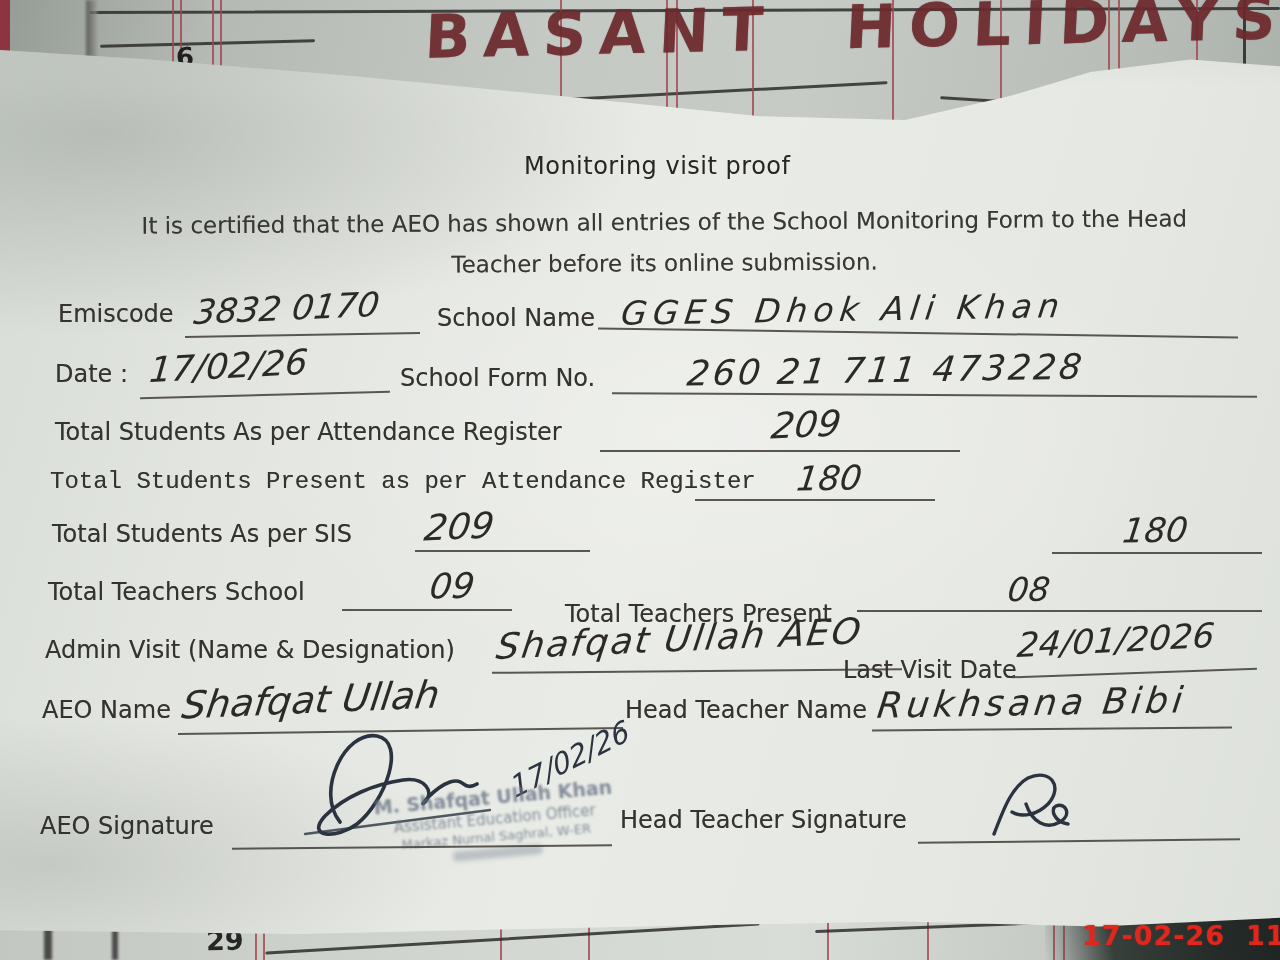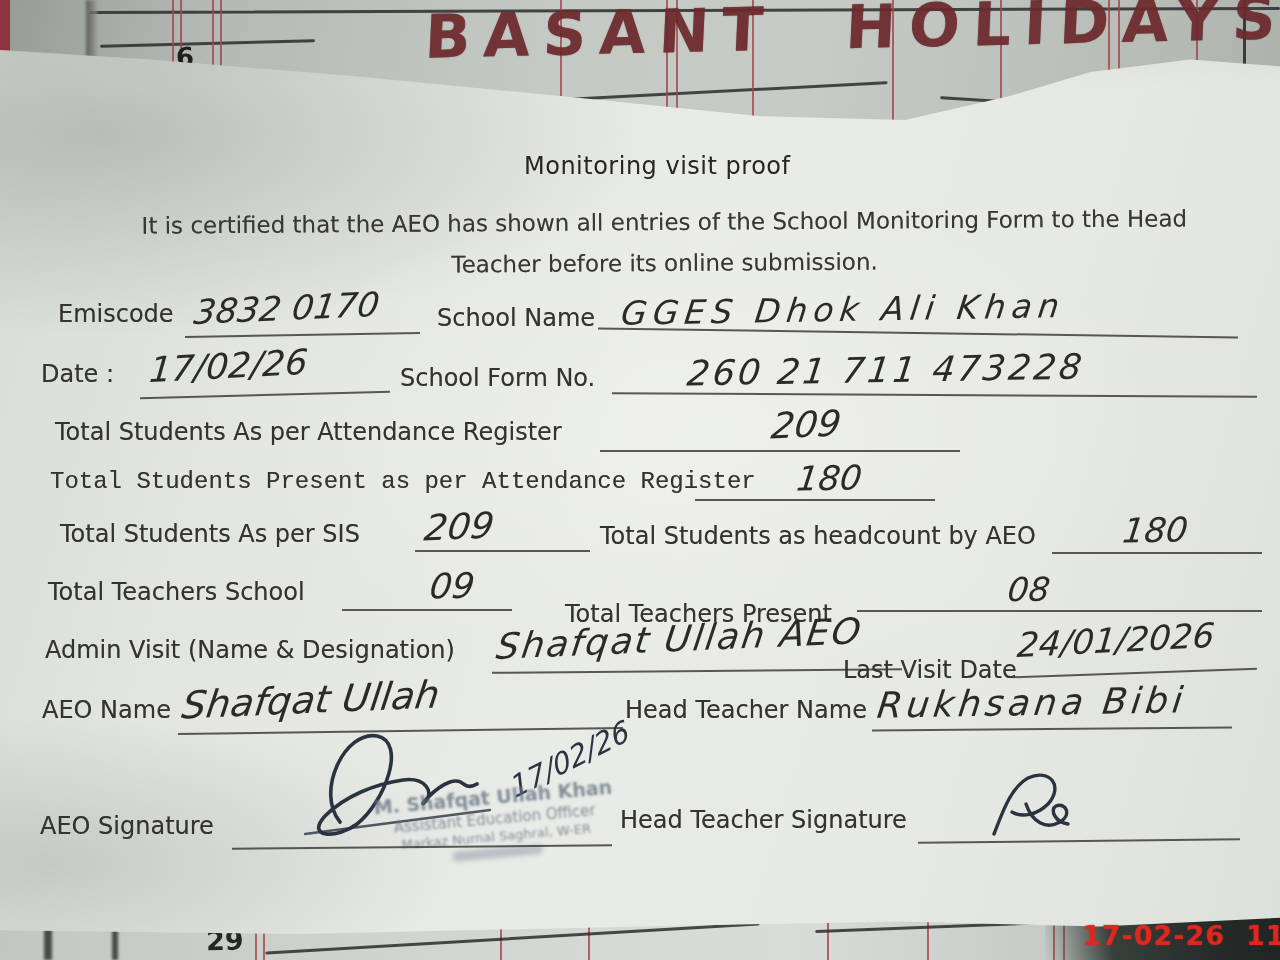--- a/index.html
+++ b/index.html
@@ -118,39 +118,38 @@
       <span>Teacher before its online submission.</span>
     </div>
 
     <div class="plabel" style="left:58px;top:300px;">Emiscode</div>
     <div class="hand r2" style="left:195px;top:288px;font-size:34px;">3832 0170</div>
     <div class="uline" style="left:185px;top:334px;width:235px;transform:rotate(-1deg);"></div>
     <div class="plabel" style="left:437px;top:304px;">School Name</div>
     <div class="hand" style="left:622px;top:290px;font-size:33px;letter-spacing:6px;">GGES Dhok Ali Khan</div>
     <div class="uline" style="left:598px;top:332px;width:640px;transform:rotate(.8deg);"></div>
 
-    <div class="plabel" style="left:41px;top:360px;">Date :</div>
+    <div class="plabel" style="left:55px;top:360px;">Date :</div>
     <div class="hand r3" style="left:150px;top:346px;font-size:35px;">17/02/26</div>
     <div class="uline" style="left:140px;top:394px;width:250px;transform:rotate(-1.5deg);"></div>
     <div class="plabel" style="left:400px;top:364px;">School Form No.</div>
     <div class="hand" style="left:688px;top:350px;font-size:35px;letter-spacing:3px;">260 21 711 473228</div>
     <div class="uline" style="left:612px;top:394px;width:645px;transform:rotate(.3deg);"></div>
 
     <div class="plabel" style="left:55px;top:418px;">Total Students As per Attendance Register</div>
     <div class="uline" style="left:600px;top:450px;width:360px;"></div>
     <div class="hand r2" style="left:772px;top:404px;font-size:36px;">209</div>
 
     <div class="plabel" style="left:50px;top:468px;font-family:Liberation Mono, monospace;">Total Students Present as per Attendance Register</div>
     <div class="uline" style="left:695px;top:499px;width:240px;"></div>
     <div class="hand" style="left:797px;top:458px;font-size:34px;">180</div>
 
-    <div class="plabel" style="left:60px;top:520px;">Total Students As per SIS</div>
+    <div class="plabel" style="left:52px;top:520px;">Total Students As per SIS</div>
     <div class="hand r2" style="left:425px;top:506px;font-size:36px;">209</div>
     <div class="uline" style="left:415px;top:550px;width:175px;"></div>
-    <div class="plabel" style="left:600px;top:522px;">Total Students as headcount by AEO</div>
     <div class="uline" style="left:1052px;top:552px;width:210px;"></div>
     <div class="hand" style="left:1123px;top:510px;font-size:34px;">180</div>
 
     <div class="plabel" style="left:48px;top:578px;">Total Teachers School</div>
     <div class="uline" style="left:342px;top:609px;width:170px;"></div>
     <div class="hand" style="left:430px;top:566px;font-size:35px;">09</div>
     <div class="plabel" style="left:565px;top:600px;">Total Teachers Present</div>
     <div class="uline" style="left:857px;top:610px;width:405px;"></div>
     <div class="hand" style="left:1008px;top:570px;font-size:33px;">08</div>
 

